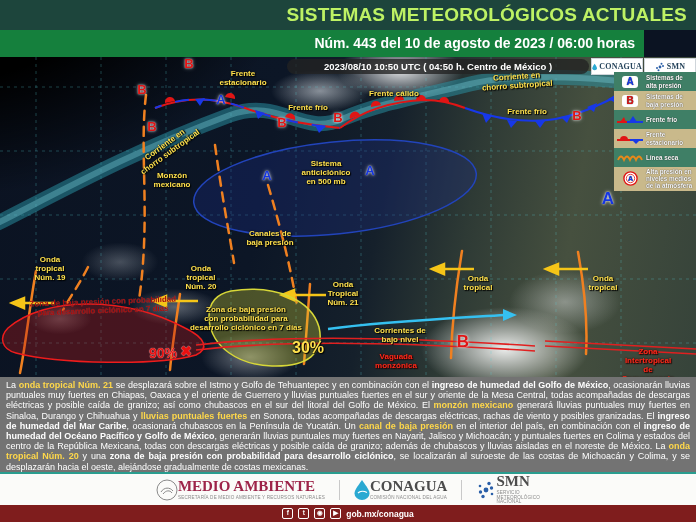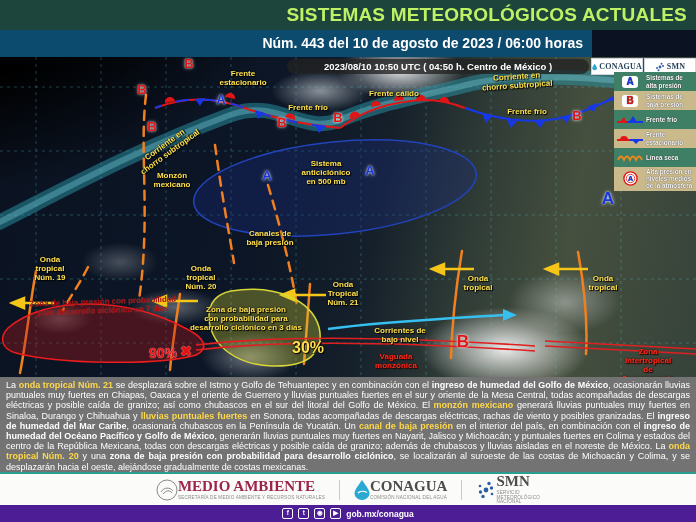--- a/index.html
+++ b/index.html
@@ -2,21 +2,21 @@
 <html><head>
 <meta charset="utf-8">
 <style>
   html,body{margin:0;padding:0;background:#222;}
   .screen{position:relative;width:696px;height:522px;overflow:hidden;
     font-family:"Liberation Sans",sans-serif;background:#0b1322;}
   
   .titlebar{position:absolute;left:0;top:0;width:696px;height:30px;background:#1d453c;}
   .titlebar .t{position:absolute;right:9px;top:0;line-height:30px;color:#bef264;
     font-weight:bold;font-size:19px;letter-spacing:.2px;}
-  .subbar{position:absolute;left:0;top:30px;width:592px;height:27px;background:#0c4a6e;}
+  .subbar{position:absolute;left:0;top:30px;width:644px;height:27px;background:#15803d;}
   .subbar .t{position:absolute;right:9px;top:0;line-height:27px;color:#fff;
     font-weight:bold;font-size:14px;}
   
   .map{position:absolute;left:0;top:57px;width:696px;height:320px;overflow:hidden;}
   .sat{position:absolute;inset:0;
     background:
       radial-gradient(90px 40px at 400px 14px, rgba(255,255,255,.85), rgba(255,255,255,0) 70%),
       radial-gradient(70px 30px at 320px 34px, rgba(235,240,245,.55), rgba(255,255,255,0) 70%),
       radial-gradient(120px 60px at 505px 292px, rgba(255,255,255,.9), rgba(255,255,255,0) 70%),
       radial-gradient(80px 45px at 565px 245px, rgba(225,228,230,.45), rgba(255,255,255,0) 70%),
@@ -63,21 +63,21 @@
   
   .footwhite{position:absolute;left:0;top:472px;width:696px;height:33px;background:#fbfbf9;
     border-top:2px solid #2a9d8f;box-sizing:border-box;display:flex;align-items:center;
     justify-content:center;gap:14px;}
   .brand{display:flex;align-items:center;}
   .brand .stack{display:flex;flex-direction:column;line-height:1;}
   .brand .big{font-family:"Liberation Serif",serif;font-weight:bold;font-size:15px;color:#9d2449;}
   .brand .big.gray{color:#4c4c4c;}
   .brand .cap{font-size:4.6px;color:#8a8a8a;letter-spacing:.2px;margin-top:2px;white-space:pre-line;}
   .vdiv{width:1px;height:20px;background:#c9c9c9;}
-  .footgold{position:absolute;left:0;top:505px;width:696px;height:17px;background:#4c1d95;
+  .footgold{position:absolute;left:0;top:505px;width:696px;height:17px;background:#7f1d1d;
     display:flex;align-items:center;justify-content:center;gap:5px;color:#fff;font-size:8.5px;}
   .soc{display:inline-flex;align-items:center;justify-content:center;width:9px;height:9px;
     border:1px solid #fff;border-radius:2px;font-size:6.5px;font-weight:bold;color:#fff;
     line-height:1;cursor:pointer;}
   .url{font-weight:bold;}
 </style>
 </head>
 <body>
 
 <div class="screen">
@@ -279,21 +279,21 @@
         <div class="lbl " style="left: 603px; top: 227px;">Onda
 tropical</div>
         <div class="lbl r" style="left: 396px; top: 305px;">Vaguada
 monzónica</div>
         <div class="lbl r" style="left: 648px; top: 309px;">Zona Intertropical
 de Convergencia</div>
         <div class="lbl dr" style="left: 103px; top: 250px; transform: translate(-50%, -50%) rotate(-2deg);">Zona de baja presión con probabilidad
 para  desarrollo  ciclónico en 7 días</div>
         <div class="lbl " style="left: 246px; top: 262px;">Zona de baja presión
 con probabilidad  para
-desarrollo  ciclónico en 3 días</div>
+desarrollo  ciclónico en 7 días</div>
         <div class="lbl pctr" style="left: 163px; top: 297px;">90%</div>
         <div class="lbl pctr" style="left: 186px; top: 295px;">✖</div>
         <div class="lbl pcty" style="left: 308px; top: 291px;">30%</div>
         <div class="ltr a" style="left: 221px; top: 42px;">A</div>
         <div class="ltr a" style="left: 267px; top: 118px;">A</div>
         <div class="ltr a" style="left: 370px; top: 113px;">A</div>
         <div class="ltr a big" style="left: 608px; top: 142px;">A</div>
         <div class="ltr b" style="left: 142px; top: 32px;">B</div>
         <div class="ltr b" style="left: 152px; top: 69px;">B</div>
         <div class="ltr b" style="left: 189px; top: 6px;">B</div>

